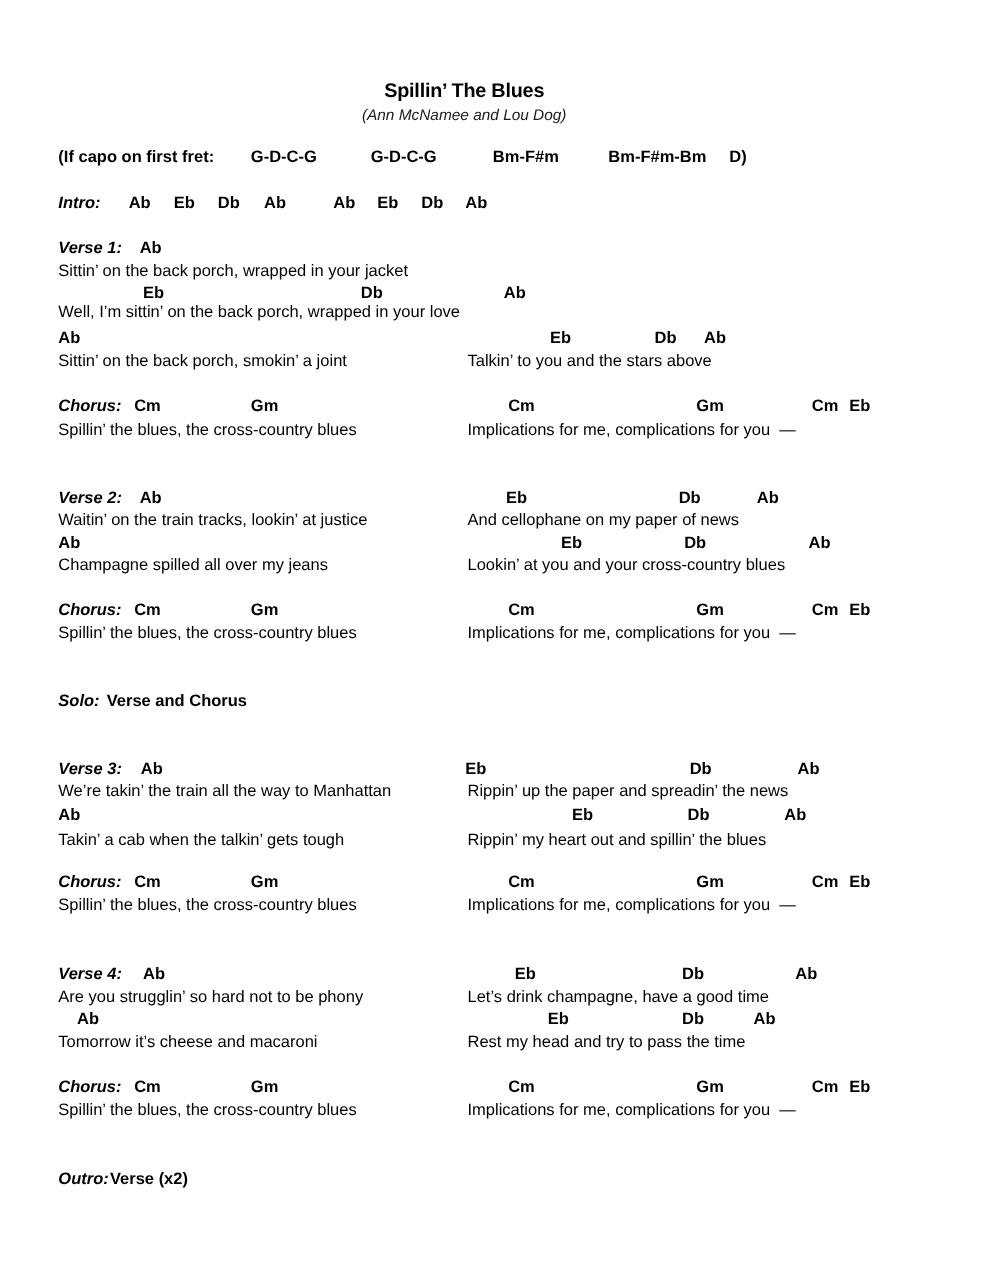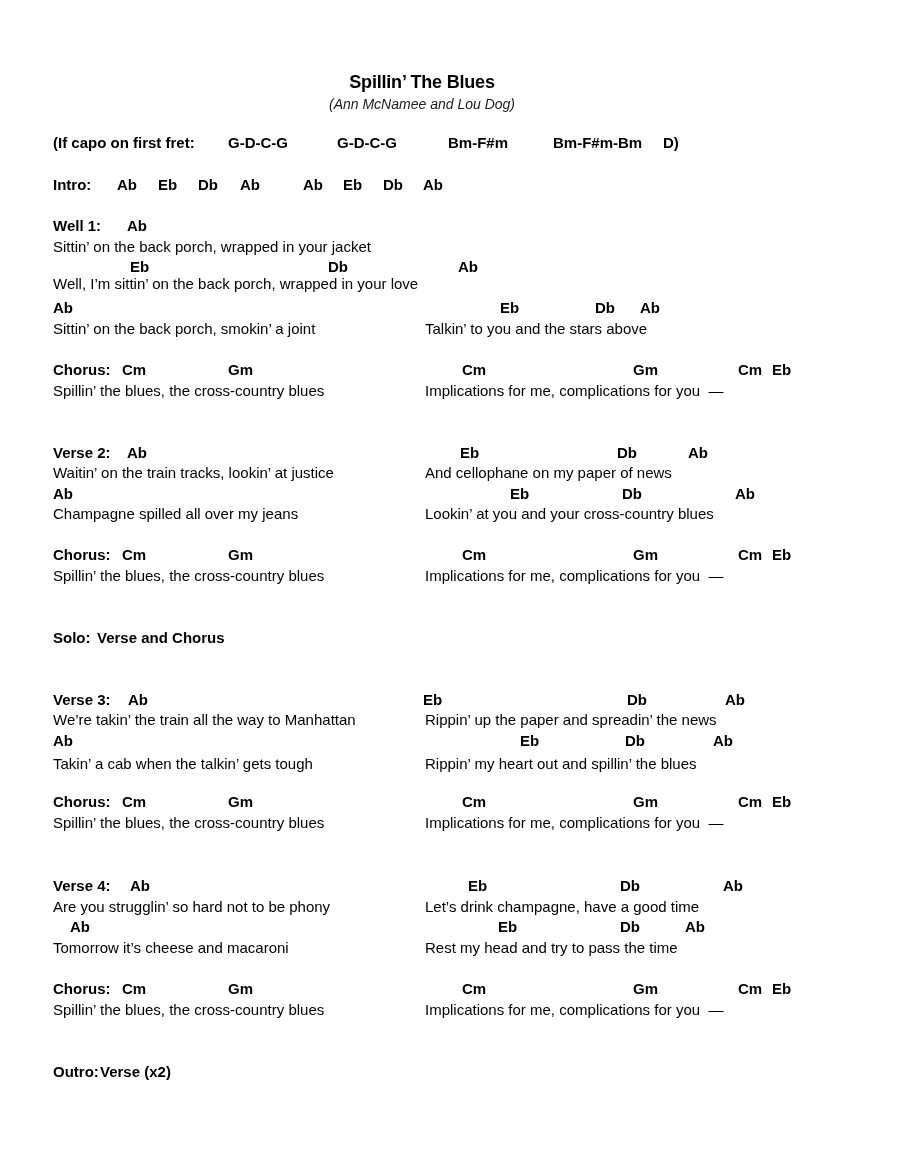--- a/index.html
+++ b/index.html
@@ -47,21 +47,21 @@
   .seg {
     position: absolute;
     top: 0;
     white-space: pre;
     font-size: 15px;
     line-height: 20px;
   }
   .seg.lyric  { font-weight: 400; }
   .seg.chord  { font-weight: 700; }
   .seg.bold   { font-weight: 700; }
-  .seg.label  { font-weight: 700; }
+  .seg.label  { font-weight: 700; font-style: italic; }
 </style>
 </head>
 <body>
 
 <div class="sheet">
   <div class="title">Spillin’ The Blues</div>
   <div class="subtitle">(Ann McNamee and Lou Dog)</div>
   <div id="lines">
       <div class="line" style="top: 133px;">
         <span class="seg bold" style="left: 53px;">(If capo on first fret:</span>
@@ -76,21 +76,21 @@
         <span class="seg chord" style="left: 117px;">Ab</span>
         <span class="seg chord" style="left: 158px;">Eb</span>
         <span class="seg chord" style="left: 198px;">Db</span>
         <span class="seg chord" style="left: 240px;">Ab</span>
         <span class="seg chord" style="left: 303px;">Ab</span>
         <span class="seg chord" style="left: 343px;">Eb</span>
         <span class="seg chord" style="left: 383px;">Db</span>
         <span class="seg chord" style="left: 423px;">Ab</span>
       </div>
       <div class="line" style="top: 216px;">
-        <span class="seg label" style="left: 53px;">Well 1:</span>
+        <span class="seg label" style="left: 53px;">Verse 1:</span>
         <span class="seg chord" style="left: 127px;">Ab</span>
       </div>
       <div class="line" style="top: 237px;">
         <span class="seg lyric" style="left: 53px;">Sittin’ on the back porch, wrapped in your jacket</span>
       </div>
       <div class="line" style="top: 257px;">
         <span class="seg chord" style="left: 130px;">Eb</span>
         <span class="seg chord" style="left: 328px;">Db</span>
         <span class="seg chord" style="left: 458px;">Ab</span>
       </div>

